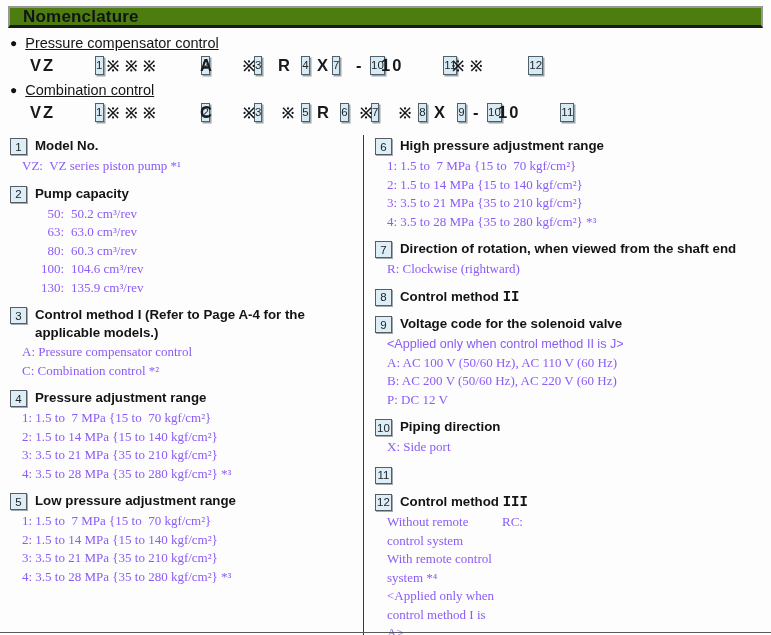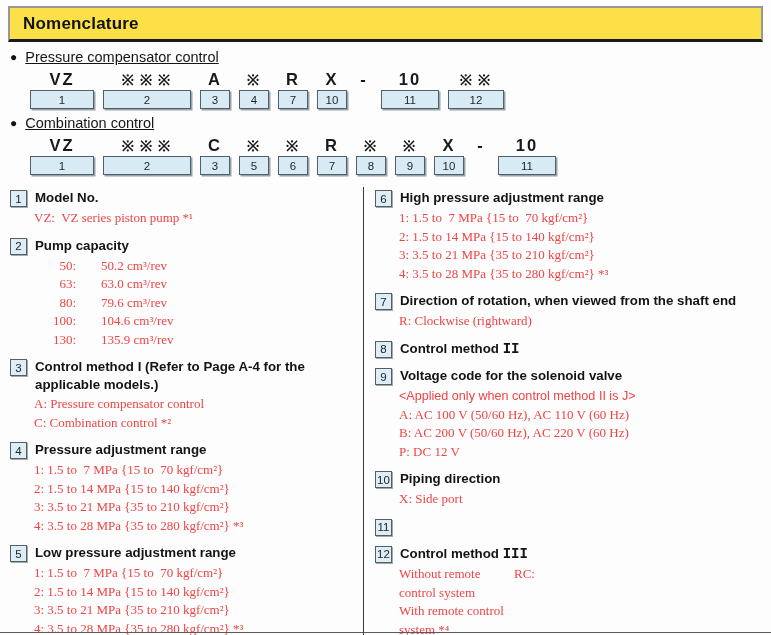--- a/index.html
+++ b/index.html
@@ -7,34 +7,34 @@
   body {
     font-family:"Liberation Sans", sans-serif;
     background:#fdfdfd; color:#1b1b1b;
     position:relative; overflow:hidden;
   }
   .page { position:absolute; inset:0; padding:6px 8px 0 8px; }
 
   
   .hdr-box {
     border:2px solid #979797; border-bottom:3px solid #1a1a1a;
-    background:#fde047; height:36px; display:flex; align-items:center;
+    background:#4d7c0f; height:22px; display:flex; align-items:center;
     padding-left:13px; margin-bottom:7px;
   }
   .hdr-box h1 { font-size:17px; font-weight:bold; color:#101418; letter-spacing:.2px; }
 
   
   .bullet { display:flex; align-items:center; gap:8px; margin:6px 0 3px 2px; }
   .bullet .dot { font-size:12px; line-height:1; color:#111; }
   .bullet .blabel { font-size:14.5px; color:#151515;text-decoration:underline; }
 
   
   .coderow { margin:0 0 6px 22px; white-space:nowrap; }
-  .unit { display:inline-flex; flex-direction:column; align-items:center;
-          margin-right:9px; vertical-align:top; }
+  .unit { display:inline-flex; align-items:center;
+          margin-right:9px; vertical-align:top;gap:40px; }
   .unit .ch { height:22px; display:flex; align-items:center; justify-content:center;
               font-weight:bold; font-size:16.5px; color:#17191c; letter-spacing:2px; }
   .unit .ch.marks { font-size:14.5px; letter-spacing:6px; padding-left:4px; }
   .unit .bx {
     width:100%; height:19px; background:#d8ebf4;
     border:1.5px solid #50606a; box-shadow:1.5px 1.5px 0 #9aa4a8;
     display:flex; align-items:center; justify-content:center;
     font-size:11.5px; color:#1d2327;
   }
   .unit .bx.nobox { visibility:hidden; }
@@ -51,26 +51,26 @@
   .numbx {
     flex:none; width:17px; height:17px; margin:1px 8px 0 0;
     background:#ddeef6; border:1.3px solid #555e64; box-shadow:1px 1px 0 #a3a9ac;
     display:flex; align-items:center; justify-content:center;
     font-size:11.5px; color:#20262a;
   }
   .sec-title { font-weight:bold; font-size:13.3px; line-height:17.5px; color:#141414; }
   .col-left .sec-title { max-width:302px; }
   .roman { font-family:Liberation Mono, monospace; font-size:14px; }
 
-  .sec-body { margin:2px 0 0 24px; font-family:"Liberation Serif", serif;
-              font-size:13px; line-height:18.5px; color:#ef4444; }
+  .sec-body { margin:2px 0 0 12px; font-family:"Liberation Serif", serif;
+              font-size:13px; line-height:18.5px; color:#8b5cf6; }
   .line { white-space:pre; }
   .note-sans { font-family:"Liberation Sans", sans-serif; font-size:12.6px; }
 
-  .pump-grid { display:grid; grid-template-columns:42px auto; column-gap:25px; }
+  .pump-grid { display:grid; grid-template-columns:42px auto; column-gap:7px; }
   .pump-grid .pcode { text-align:right; }
 
   .pair-grid { display:grid; grid-template-columns:115px auto; }
   .pair-grid div { line-height:18.5px; }
 
   .bottom-rule { position:absolute; left:0; right:0; bottom:2px; height:1.5px; background:#5a5a5a; }
 </style>
 </head>
 <body>
 
@@ -175,21 +175,21 @@
           <span class="numbx">2</span>
           <span class="sec-title">Pump capacity</span>
         </div>
         <div class="sec-body">
           <div class="pump-grid">
             <div class="pcode">50:</div>
               <div>50.2 cm³/rev</div>
             <div class="pcode">63:</div>
               <div>63.0 cm³/rev</div>
             <div class="pcode">80:</div>
-              <div>79.6 cm³/rev</div>
+              <div>60.3 cm³/rev</div>
             <div class="pcode">100:</div>
               <div>104.6 cm³/rev</div>
             <div class="pcode">130:</div>
               <div>135.9 cm³/rev</div>
           </div>
         </div>
       </div>
 
       <div class="sec">
         <div class="sec-head">

